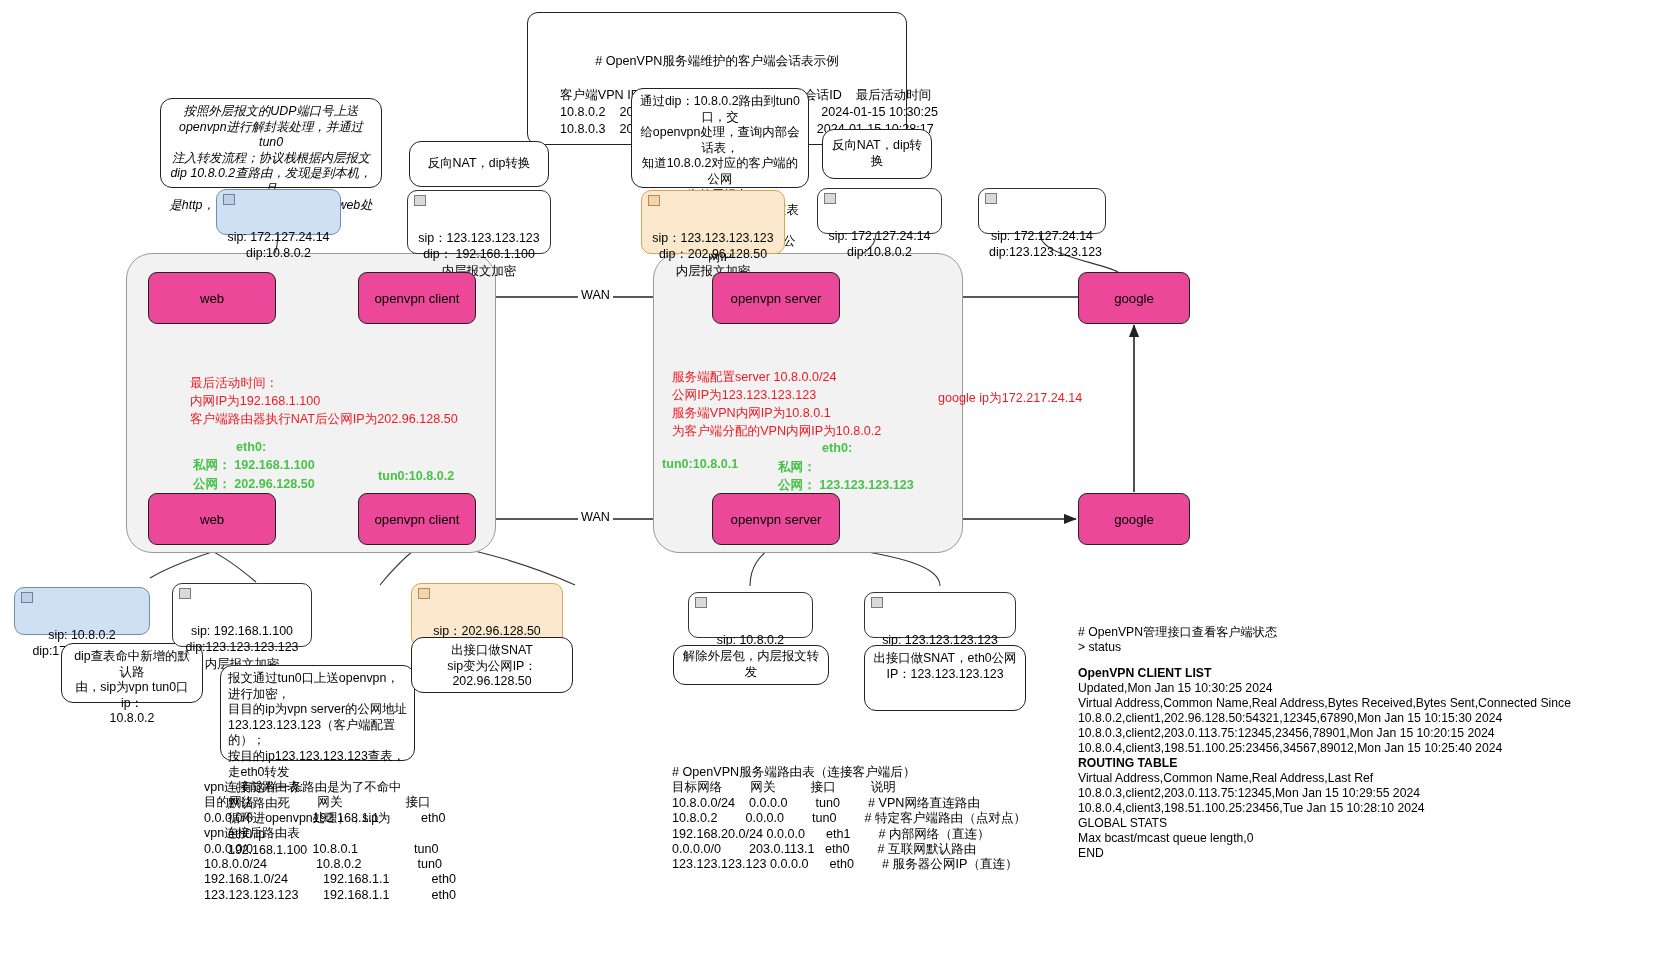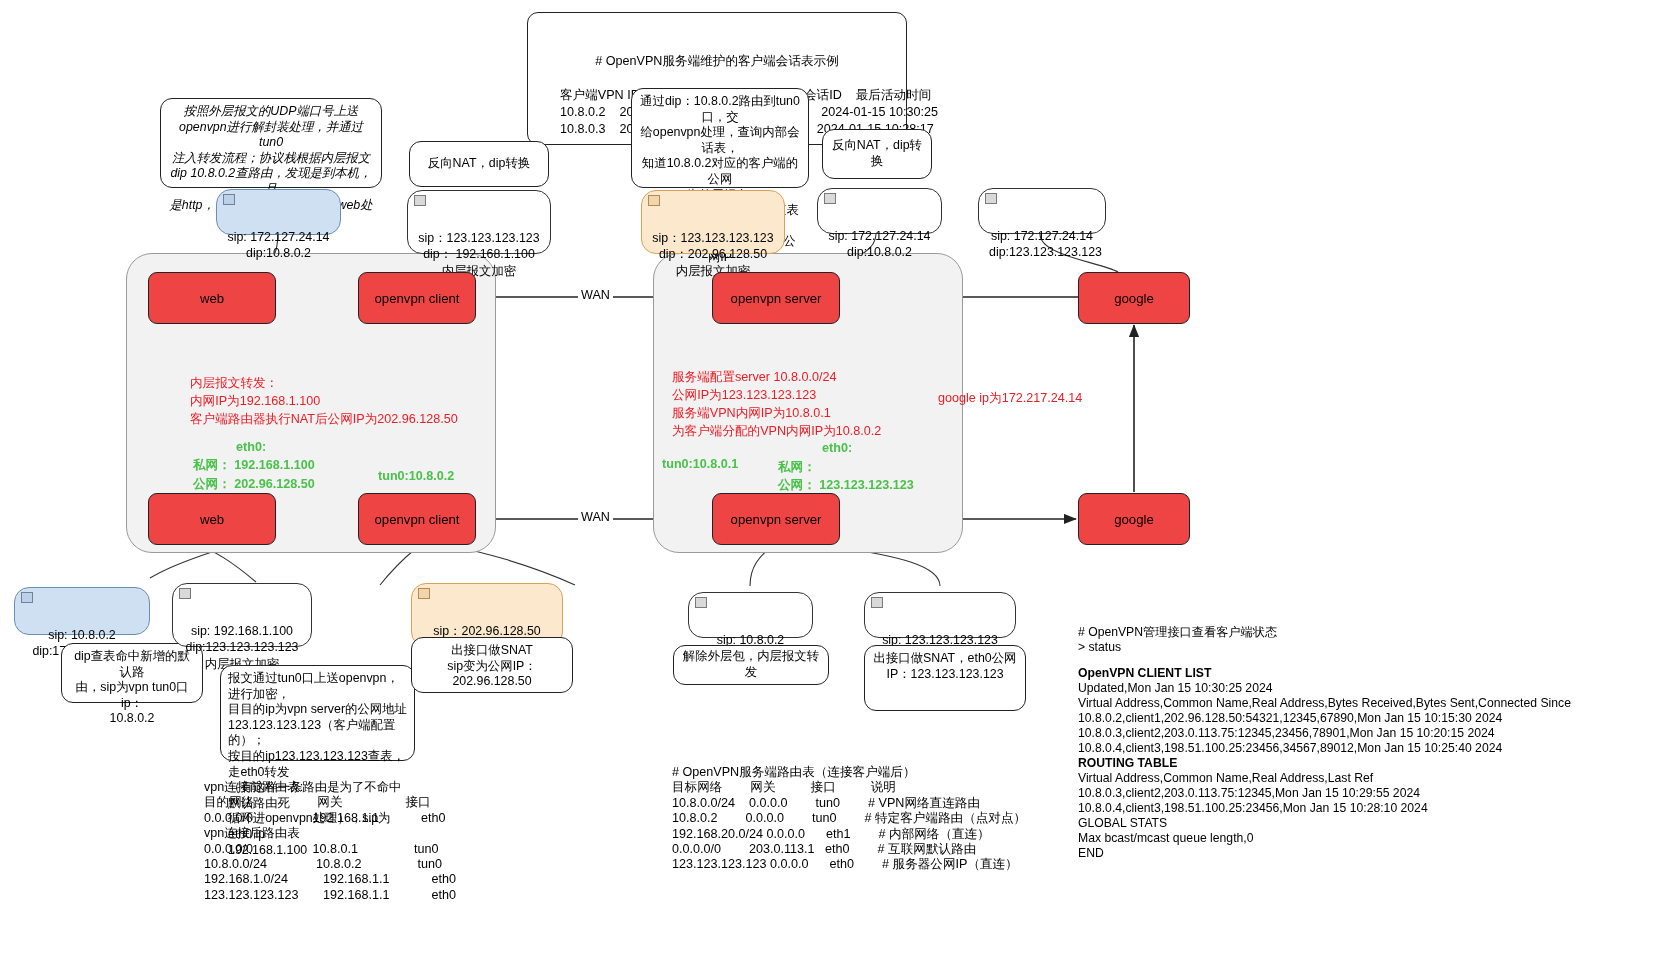--- a/index.html
+++ b/index.html
@@ -14,41 +14,41 @@
   
   .note{
     border:1.3px solid #222;border-radius:12px;background:#fff;
     font-size:12.4px;line-height:15.6px;text-align:center;
     padding:5px 7px;white-space:pre-line;
   }
   .note.left{text-align:left;margin-left:48px;}
 
   
   .pkt{
-    border:1.2px solid #333;border-radius:15px;background:#fff;
+    border:1.2px solid #333;border-radius:10px;background:#fff;
     font-size:12.4px;line-height:16.4px;text-align:center;
     padding:6px 10px;white-space:pre-line;
   }
   .pkt.blue{background:#cfe0f3;border-color:#6a8fb5;}
   .pkt.orange{background:#fce8cd;border-color:#d8a257;}
   .pkt .hdl{
     position:absolute;left:6px;top:4px;width:10px;height:9px;
     background:#d9d9d9;border:1px solid #7a7a7a;
   }
   .pkt.blue .hdl{background:#bcd0e8;border-color:#70829a;}
   .pkt.orange .hdl{background:#f0d5ae;border-color:#b58a4f;}
 
   
   .group{
     border:1.4px solid #9a9a9a;border-radius:26px;background:#f2f2f2;
   }
 
   
   .node{
-    border:1.4px solid #222;border-radius:9px;background:#ef4444;
+    border:1.4px solid #222;border-radius:9px;background:#ec4899;
     display:flex;align-items:center;justify-content:center;
     font-size:13.2px;
   }
 
   
   .txt{font-size:12.6px;line-height:15.4px;white-space:pre;}
   .red{color:#ec1c24;}
   .green{color:#49c24a;font-weight:bold;}
   .mono-ish{font-size:12.2px;line-height:15.0px;white-space:pre;}
   .bold{font-weight:bold;}
@@ -163,21 +163,21 @@
 <div class="abs node" style="left:1078px;top:272px;width:112px;height:52px;">google</div>
 
 <div class="abs node" style="left:148px;top:493px;width:128px;height:52px;">web</div>
 <div class="abs node" style="left:358px;top:493px;width:118px;height:52px;">openvpn client</div>
 <div class="abs node" style="left:712px;top:493px;width:128px;height:52px;">openvpn server</div>
 <div class="abs node" style="left:1078px;top:493px;width:112px;height:52px;">google</div>
 
 <div class="abs txt" style="left:578px;top:288px;background:#fff;padding:0 3px;">WAN</div>
 <div class="abs txt" style="left:578px;top:510px;background:#fff;padding:0 3px;">WAN</div>
 
-<div class="abs txt red" style="left:190px;top:374px;white-space:pre-line;line-height:18px;">内层报文转发：
+<div class="abs txt red" style="left:190px;top:374px;white-space:pre-line;line-height:18px;">最后活动时间：
 内网IP为192.168.1.100
 客户端路由器执行NAT后公网IP为202.96.128.50</div>
 
 <div class="abs txt green" style="left:236px;top:440px;">eth0:</div>
 <div class="abs txt green" style="left:193px;top:458px;">私网： 192.168.1.100</div>
 <div class="abs txt green" style="left:193px;top:477px;">公网： 202.96.128.50</div>
 <div class="abs txt green" style="left:378px;top:469px;">tun0:10.8.0.2</div>
 
 <div class="abs txt red" style="left:672px;top:368px;white-space:pre-line;line-height:18px;">服务端配置server 10.8.0.0/24
 公网IP为123.123.123.123
@@ -271,17 +271,17 @@
   <div style="height:11px;"></div>
   <div class="mono-ish bold">OpenVPN CLIENT LIST</div>
   <div class="mono-ish">Updated,Mon Jan 15 10:30:25 2024</div>
   <div class="mono-ish">Virtual Address,Common Name,Real Address,Bytes Received,Bytes Sent,Connected Since</div>
   <div class="mono-ish">10.8.0.2,client1,202.96.128.50:54321,12345,67890,Mon Jan 15 10:15:30 2024</div>
   <div class="mono-ish">10.8.0.3,client2,203.0.113.75:12345,23456,78901,Mon Jan 15 10:20:15 2024</div>
   <div class="mono-ish">10.8.0.4,client3,198.51.100.25:23456,34567,89012,Mon Jan 15 10:25:40 2024</div>
   <div class="mono-ish bold">ROUTING TABLE</div>
   <div class="mono-ish">Virtual Address,Common Name,Real Address,Last Ref</div>
   <div class="mono-ish">10.8.0.3,client2,203.0.113.75:12345,Mon Jan 15 10:29:55 2024</div>
-  <div class="mono-ish">10.8.0.4,client3,198.51.100.25:23456,Mon Jan 15 10:28:10 2024</div>
+  <div class="mono-ish">10.8.0.4,client3,198.51.100.25:23456,Tue Jan 15 10:28:10 2024</div>
   <div class="mono-ish">GLOBAL STATS</div>
   <div class="mono-ish">Max bcast/mcast queue length,0</div>
   <div class="mono-ish">END</div>
 </div>
 
 </body></html>

